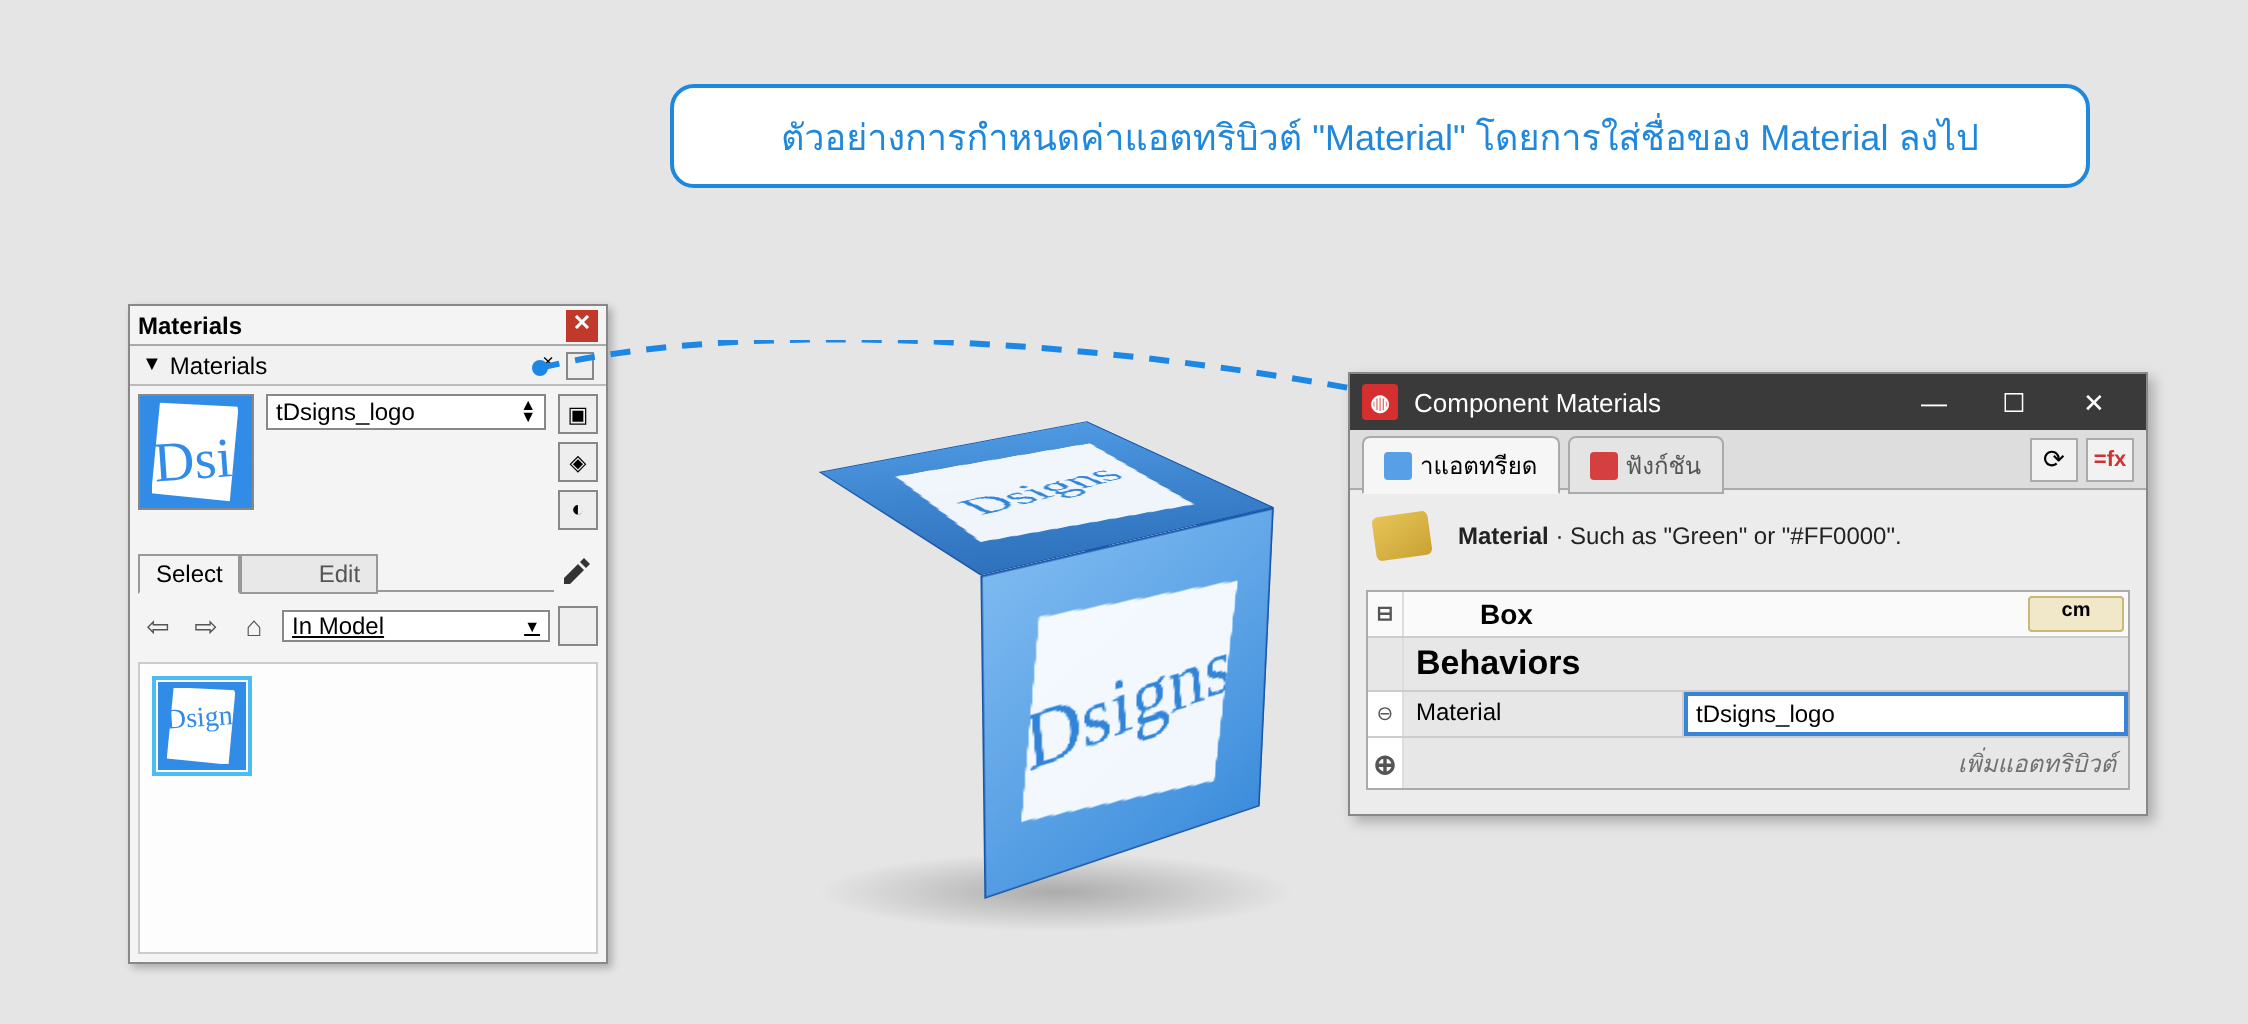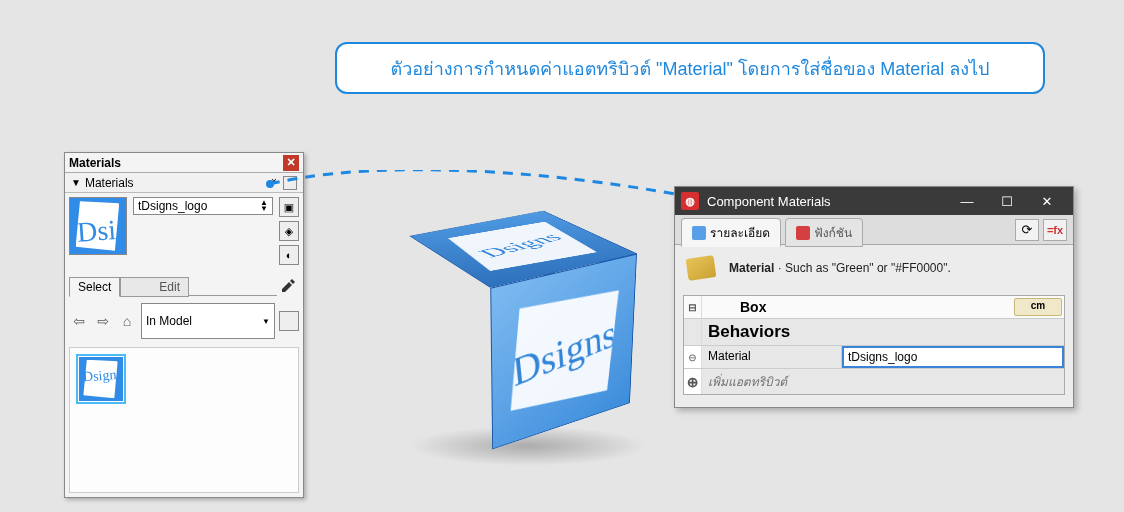--- a/index.html
+++ b/index.html
@@ -158,28 +158,29 @@
     .navb {
       width: 20px; height: 20px;
       display: flex; align-items: center; justify-content: center;
       font-size: 14px;
       color: #555;
       cursor: pointer;
     }
     .home-icon { font-size: 14px; }
     .dropdown {
       flex: 1;
-      height: 36px;
+      height: 16px;
       border: 1px solid #888;
       background: #fff;
       display: flex;
       align-items: center;
       padding: 0 4px;
       font-size: 12px;
       cursor: pointer;
+      text-decoration: underline;
     }
     .dropdown .dd-arrow { margin-left: auto; font-size: 8px; }
     .detail-ic {
       width: 20px; height: 20px;
       border: 1px solid #888;
       background: #eee;
       cursor: pointer;
     }
     .thumb-area {
       margin-top: 8px;
@@ -450,20 +451,21 @@
     .ca-row.addattr .exp {
       font-size: 14px;
       font-weight: bold;
     }
     .ca-row.addattr .aname {
       flex: 1;
       padding: 3px 6px;
       font-style: italic;
       color: #707070;
       background: #e7e7e7;
+      text-align: right;
     }
 
     
     .dashed-arrow {
       position: absolute;
       pointer-events: none;
     }
   </style>
 </head>
 <body>
@@ -574,21 +576,21 @@
     <span>Component Materials</span>
     <span class="spacer"></span>
     <div class="ca-winbtn">—</div>
     <div class="ca-winbtn">☐</div>
     <div class="ca-winbtn">✕</div>
   </div>
 
   <div class="ca-tabs">
     <div class="ca-tab">
       <span class="tic info"></span>
-      <span>รายละเอียด</span>
+      <span>าแอตทรียด</span>
     </div>
     <div class="ca-tab inactive">
       <span class="tic fx"></span>
       <span>ฟังก์ชัน</span>
     </div>
     <span class="spacer"></span>
     <div class="ca-refresh">⟳</div>
     <div class="ca-togglefx" style="color:#c33;font-weight:bold;font-size:11px">=fx</div>
   </div>
 

